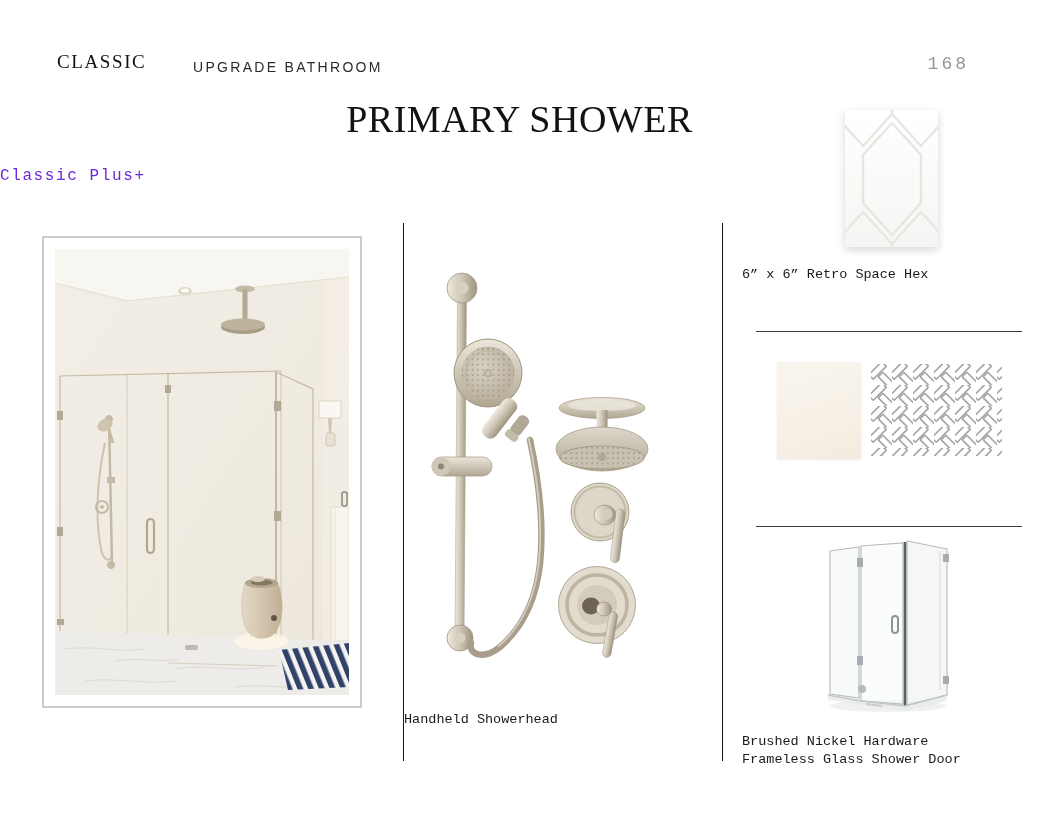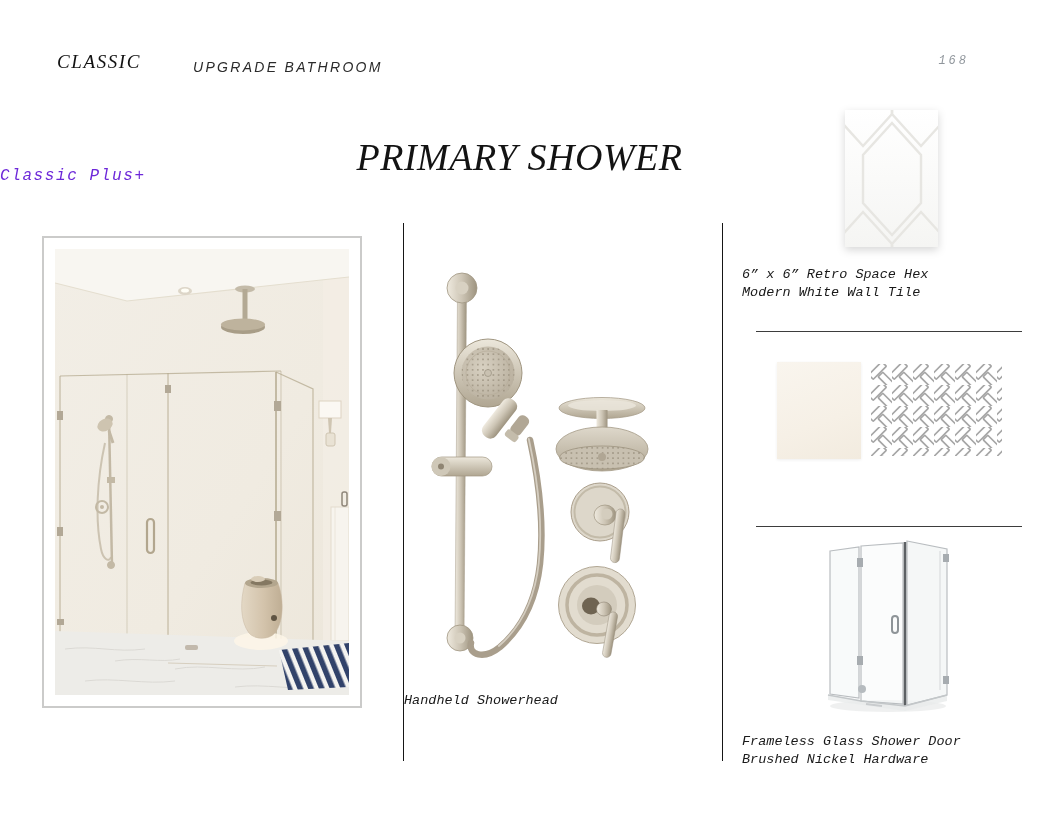--- a/index.html
+++ b/index.html
@@ -1,41 +1,41 @@
 <!DOCTYPE html>
 <html><head>
 <meta charset="utf-8">
 <style>
   html,body{margin:0;padding:0;background:#ffffff;}
   .page{
     position:relative;width:1023px;height:816px;background:#ffffff;overflow:hidden;
-    font-family:"Liberation Sans",sans-serif;color:#1c1c1c;font-style:italic;
+    font-family:"Liberation Sans",sans-serif;color:#1c1c1c;
   }
   
   .brand{position:absolute;left:57px;top:51px;font-family:"Liberation Serif","DejaVu Serif",serif;
          font-size:19px;letter-spacing:1.6px;color:#121212;}
   .section-label{position:absolute;left:193px;top:59px;font-size:14px;letter-spacing:2.3px;color:#2b2b2b;}
   .page-number{position:absolute;right:54px;top:54px;font-family:"Liberation Mono","DejaVu Sans Mono",monospace;
-         font-size:12px;letter-spacing:3px;color:#90969c;}
+         font-size:18px;letter-spacing:3px;color:#90969c;}
   
   .title{position:absolute;left:16px;right:0;top:97px;text-align:center;
-         font-family:"Liberation Serif","DejaVu Serif",serif;font-size:38px;letter-spacing:0.5px;color:#131313;margin-top:38px;}
+         font-family:"Liberation Serif","DejaVu Serif",serif;font-size:38px;letter-spacing:0.5px;color:#131313;}
   .subtitle{position:absolute;left:0;right:0;top:167px;text-align:left;
          font-family:"Liberation Mono","DejaVu Sans Mono",monospace;font-size:16px;letter-spacing:1.6px;color:#6d28d9;}
   
   .photo-frame{position:absolute;left:42px;top:236px;width:320px;height:472px;box-sizing:border-box;
          border:2px solid #cbcbca;background:#ffffff;padding:11px;}
   .photo-frame svg{display:block;}
   
   .vdiv{position:absolute;top:223px;width:1px;height:538px;background:#161616;}
   .vdiv.left{left:403px;}
   .vdiv.right{left:722px;}
   
   .fixtures-art{position:absolute;left:418px;top:258px;width:300px;height:430px;}
-  .fixture-caption{position:absolute;left:404px;top:692px;width:318px;}
+  .fixture-caption{position:absolute;left:404px;top:711px;width:318px;}
   
   .cap{font-family:"Liberation Mono","DejaVu Sans Mono",monospace;font-size:13.5px;line-height:18px;
        color:#1a1a1a;white-space:pre;}
   
   .tile-art{position:absolute;left:845px;top:110px;width:93px;height:137px;filter:drop-shadow(0 3px 4px rgba(0,0,0,0.16));}
   .cap-tile{position:absolute;left:742px;top:266px;width:292px;}
   .hrule{position:absolute;left:756px;width:266px;height:1px;background:#3d3d3d;}
   .hrule.r1{top:331px;}
   .hrule.r2{top:526px;}
   .swatch{position:absolute;left:777px;top:362px;width:84px;height:97px;
@@ -251,21 +251,20 @@
     <g fill="none" stroke="#e7e6e2" stroke-width="2.4">
       <use href="#hexP" transform="translate(47,73)"></use>
       <use href="#hexP" transform="translate(18,-16)"></use>
       <use href="#hexP" transform="translate(76,-16)"></use>
       <use href="#hexP" transform="translate(18,162)"></use>
       <use href="#hexP" transform="translate(76,162)"></use>
     </g>
   </svg>
   <div class="cap-tile">
     <div class="cap">6” x 6” Retro Space Hex</div>
-    <div class="cap">Modern White Wall Tile</div>
   </div>
 
   <div class="hrule r1"></div>
 
   <div class="swatch"></div>
   <svg class="herringbone-art" width="131" height="92" viewBox="0 0 131 92">
     <defs>
       <pattern id="hbp" width="21" height="21" patternUnits="userSpaceOnUse">
         <g fill="#ffffff" stroke="#a5a5a5" stroke-width="1.7">
           <rect x="-2.75" y="3.25" width="18.5" height="6.5" rx="0.8" transform="rotate(-45 6.5 6.5)"></rect>
@@ -293,17 +292,17 @@
         <rect x="31" y="118" width="6" height="9"></rect>
       <rect x="117" y="16" width="6" height="8"></rect>
         <rect x="117" y="138" width="6" height="8"></rect>
     </g>
     <rect x="66" y="78" width="6" height="17" rx="3" fill="none" stroke="#8e9498" stroke-width="2"></rect>
     <circle cx="36" cy="151" r="4" fill="#b6bbbf"></circle>
     <path d="M2,157 L35,163 L79,168 L121,157" fill="none" stroke="#c3c7c9" stroke-width="1.5"></path>
     <line x1="40" y1="166" x2="56" y2="168" stroke="#c9ccce" stroke-width="2"></line>
   </svg>
   <div class="cap-door">
+    <div class="cap">Brushed Nickel Hardware</div>
     <div class="cap">Frameless Glass Shower Door</div>
-    <div class="cap">Brushed Nickel Hardware</div>
   </div>
 
 </div>
 
 </body></html>

